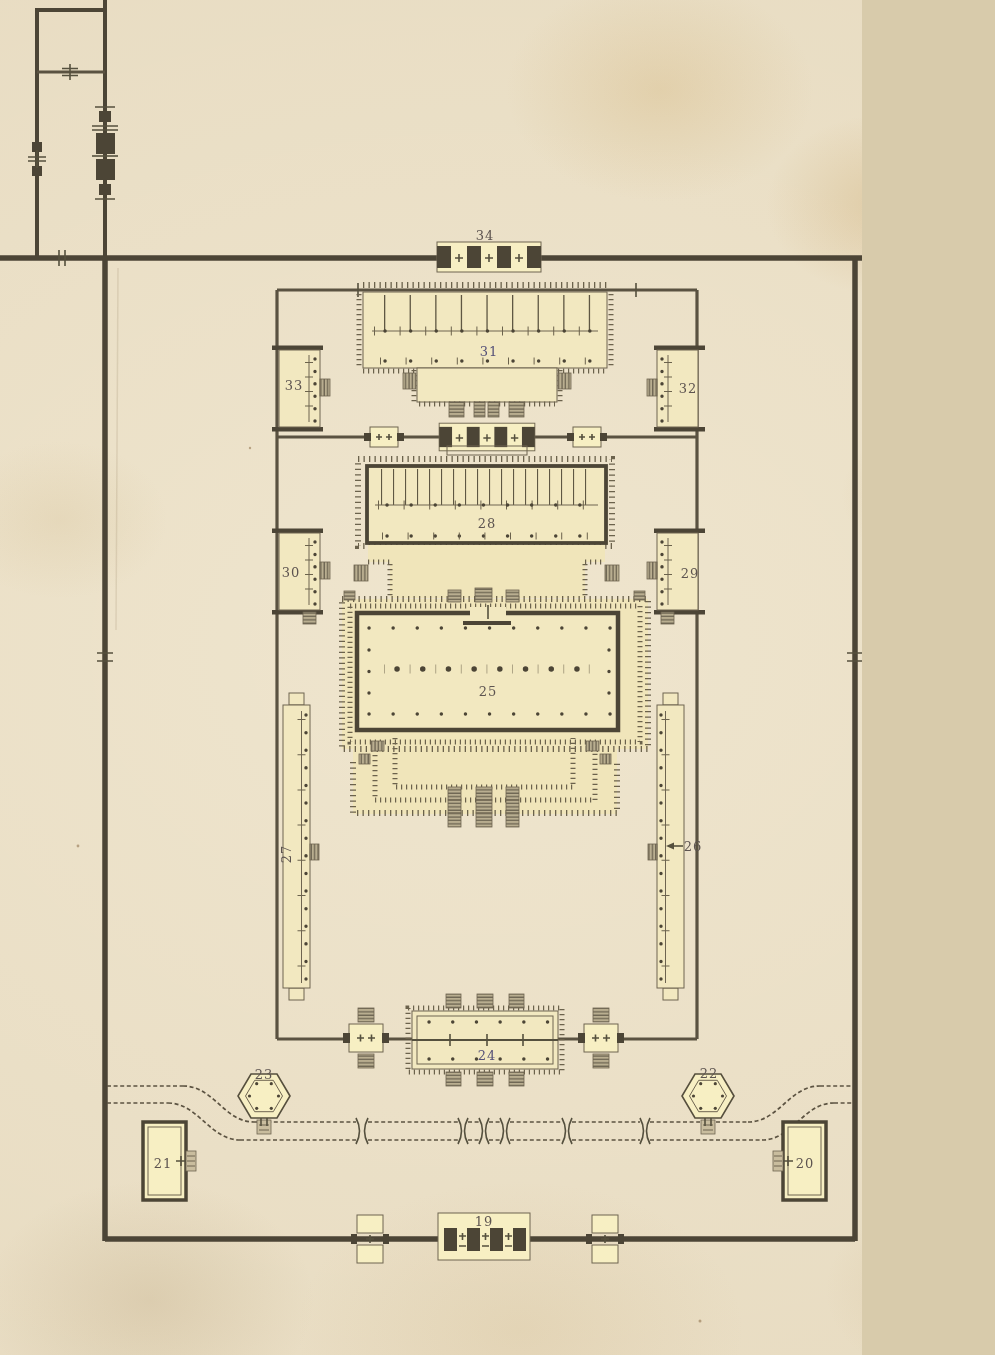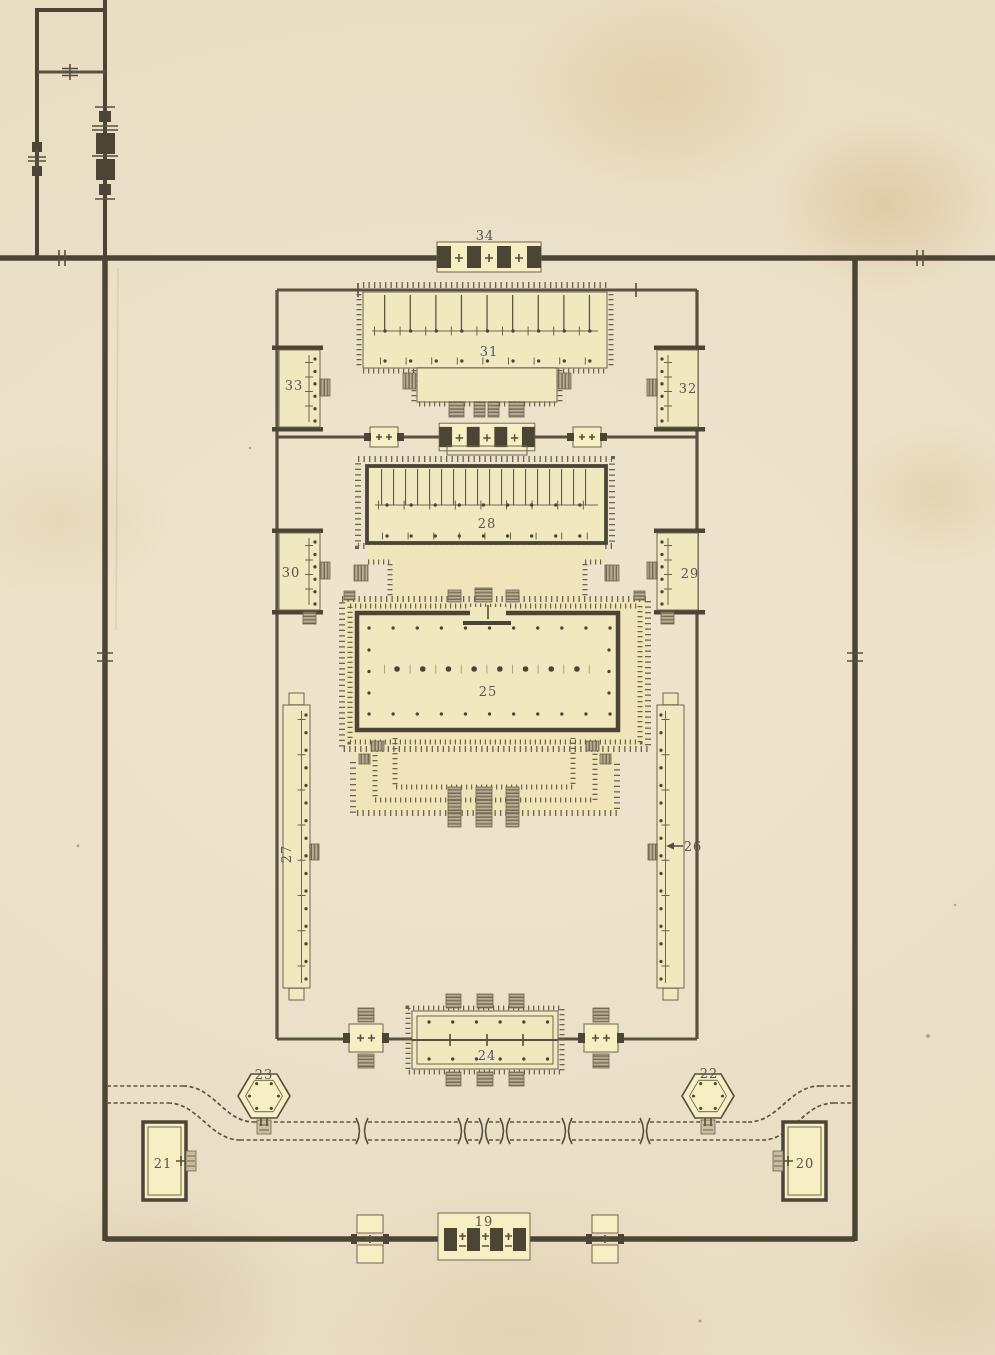--- a/index.html
+++ b/index.html
@@ -1,17 +1,17 @@
 <!DOCTYPE html>
 <html><head>
 <meta charset="utf-8">
 <style>
   html,body{margin:0;padding:0;background:#d8cbab;}
   .page{
-    position:relative;width:995px;height:1355px;overflow:hidden;
+    position:relative;width:862px;height:1355px;overflow:hidden;
     background:
       radial-gradient(220px 160px at 660px 90px,  rgba(205,170,105,.28), rgba(205,170,105,0) 70%),
       radial-gradient(170px 130px at 885px 205px, rgba(198,158,92,.30),  rgba(198,158,92,0) 70%),
       radial-gradient(130px 100px at 935px 495px, rgba(200,165,100,.22), rgba(200,165,100,0) 72%),
       radial-gradient(150px 110px at 60px 520px,  rgba(190,160,100,.14), rgba(190,160,100,0) 72%),
       radial-gradient(220px 160px at 150px 1300px,rgba(150,120,70,.16),  rgba(150,120,70,0) 75%),
       radial-gradient(300px 200px at 520px 1330px,rgba(190,155,95,.14),  rgba(190,155,95,0) 75%),
       radial-gradient(160px 120px at 945px 1290px,rgba(180,145,85,.16),  rgba(180,145,85,0) 75%),
       radial-gradient(1300px 950px at 480px 650px,rgba(255,250,233,.30), rgba(255,250,233,0) 85%),
       #e8dcc2;

